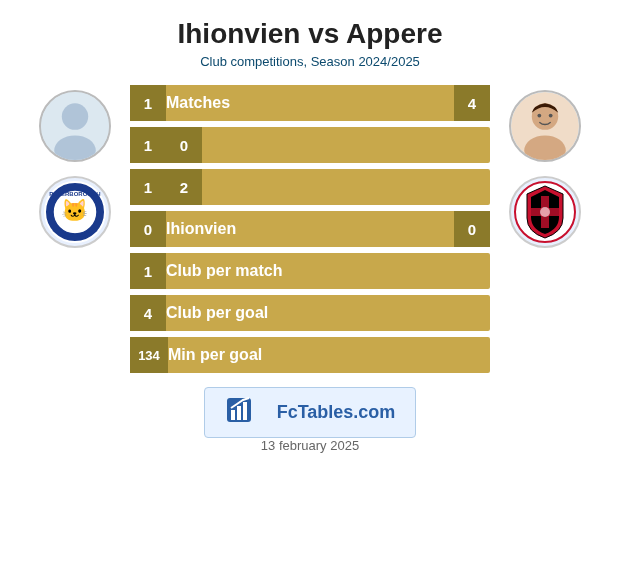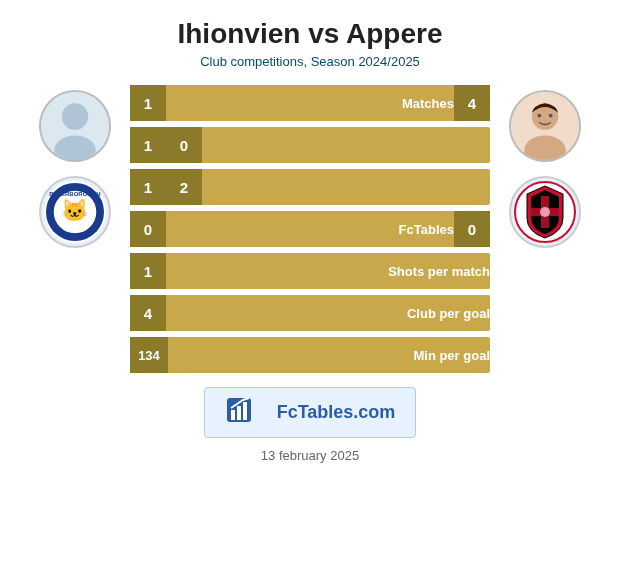--- a/index.html
+++ b/index.html
@@ -105,22 +105,22 @@
       height: 100%;
       display: flex;
       align-items: center;
       justify-content: center;
       flex-shrink: 0;
       z-index: 2;
     }
 
     .bar-label {
       flex: 1;
-      text-align: right;
-      font-size: 13px;
+      text-align: left;
+      font-size: 16px;
       font-weight: bold;
       color: #fff;
       z-index: 1;
     }
 
     .bar-right-value {
       width: 36px;
       text-align: center;
       font-size: 15px;
       font-weight: bold;
@@ -151,21 +151,20 @@
       color: #2a5fa5;
     }
 
     .fctables-text {
       font-size: 18px;
       font-weight: bold;
       color: #2a5fa5;
     }
 
     .date-footer {
-      margin-top: 10px;
       font-size: 13px;
       color: #666;
       text-align: center;
     }
 
     
     .player-photo {
       width: 72px;
       height: 72px;
       border-radius: 50%;
@@ -225,27 +224,27 @@
         <div class="bar-right-value">0</div>
       </div>
 
       <div class="bar-row">
         <div class="bar-left-value">1</div>
         <div class="bar-right-value">2</div>
       </div>
 
       <div class="bar-row">
         <div class="bar-left-value">0</div>
-        <div class="bar-label">FcTables</div>
+        <div class="bar-label">Ihionvien</div>
         <div class="bar-right-value">0</div>
       </div>
 
       <div class="bar-row">
         <div class="bar-left-value">1</div>
-        <div class="bar-label">Shots per match</div>
+        <div class="bar-label">Club per match</div>
       </div>
 
       <div class="bar-row">
         <div class="bar-left-value">4</div>
         <div class="bar-label">Club per goal</div>
       </div>
 
       <div class="bar-row">
         <div class="bar-left-value" style="width:38px;font-size:13px;">134</div>
         <div class="bar-label">Min per goal</div>

